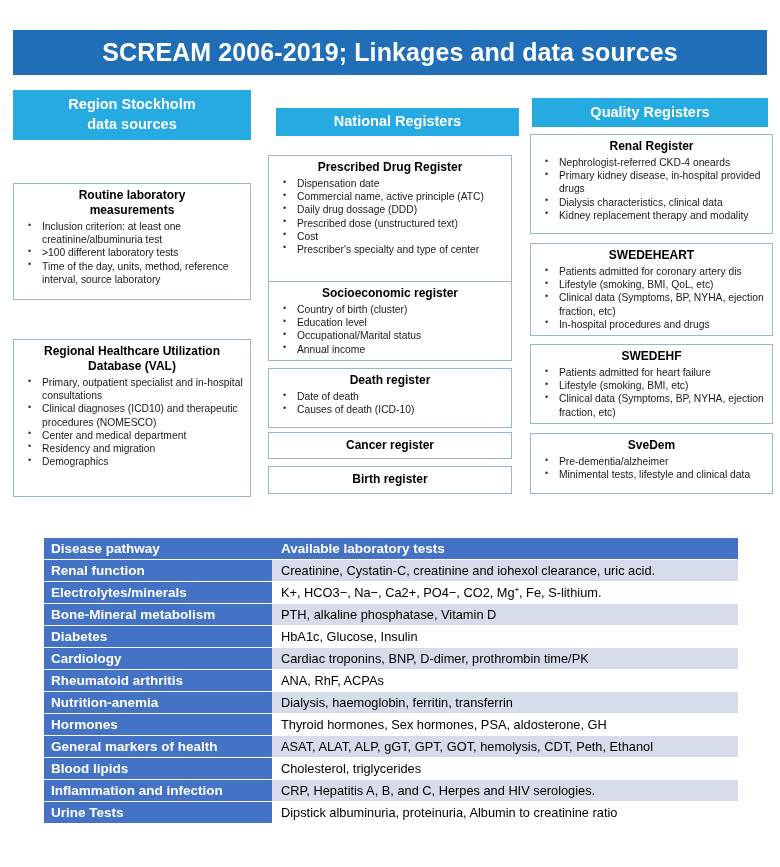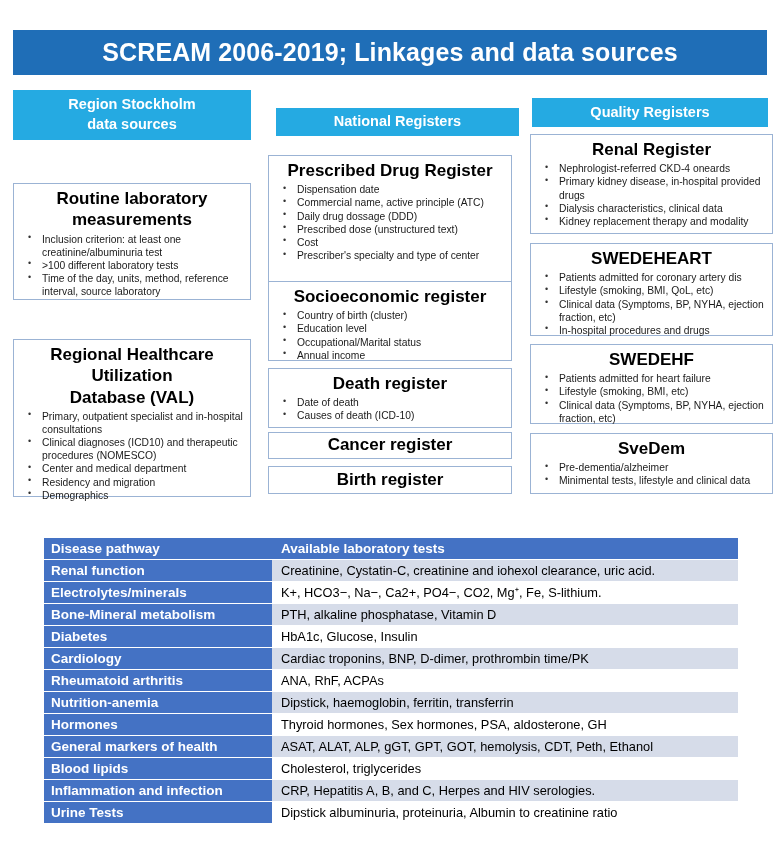--- a/index.html
+++ b/index.html
@@ -57,21 +57,21 @@
   .box {
     position: absolute;
     background: #ffffff;
     border: 1px solid #9BB3D4;
     box-sizing: border-box;
     padding: 4px 6px 5px 6px;
   }
   .box-title {
     text-align: center;
     font-weight: bold;
-    font-size: 17px;
+    font-size: 12px;
     line-height: 1.25;
     margin-bottom: 2px;
     color: #000000;
   }
   .box-title.only    { margin-bottom: 0; }
   ul.bullets {
     list-style: none;
     margin: 0;
     padding: 0;
   }
@@ -320,21 +320,21 @@
       <tr>
         <td class="td-left">Cardiology</td>
         <td class="td-right shade">Cardiac troponins, BNP, D-dimer, prothrombin time/PK</td>
       </tr>
       <tr>
         <td class="td-left">Rheumatoid arthritis</td>
         <td class="td-right plain">ANA, RhF, ACPAs</td>
       </tr>
       <tr>
         <td class="td-left">Nutrition-anemia</td>
-        <td class="td-right shade">Dipstick, haemoglobin, ferritin, transferrin</td>
+        <td class="td-right shade">Dialysis, haemoglobin, ferritin, transferrin</td>
       </tr>
       <tr>
         <td class="td-left">Hormones</td>
         <td class="td-right plain">Thyroid hormones, Sex hormones, PSA, aldosterone, GH</td>
       </tr>
       <tr>
         <td class="td-left">General markers of health</td>
         <td class="td-right shade">ASAT, ALAT, ALP, gGT, GPT, GOT, hemolysis, CDT, Peth, Ethanol</td>
       </tr>
       <tr>

